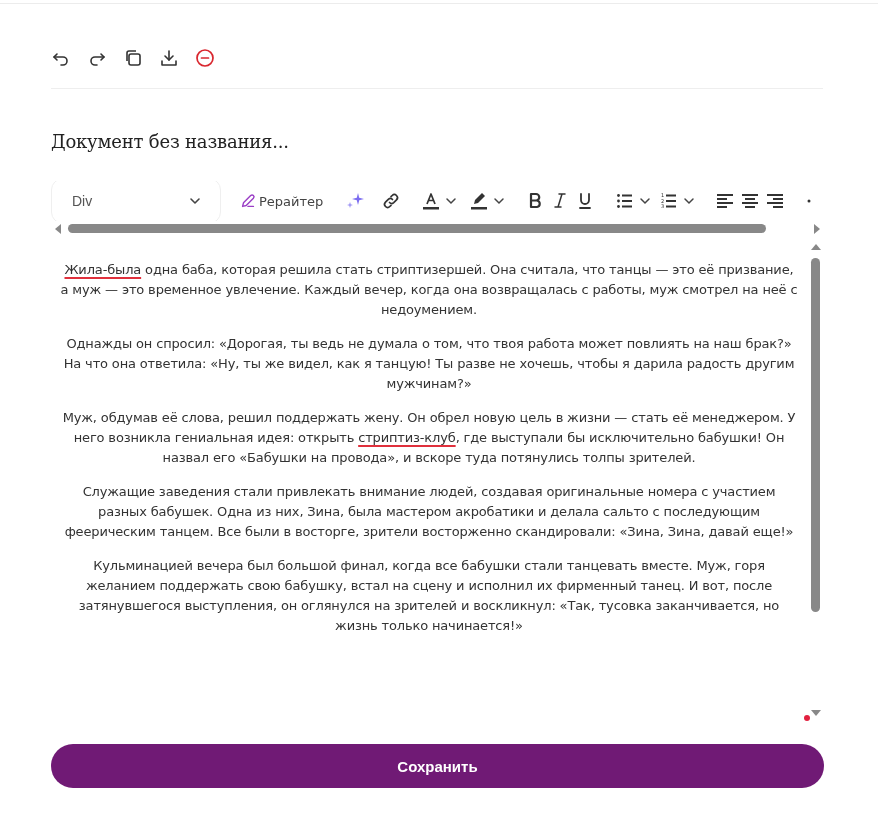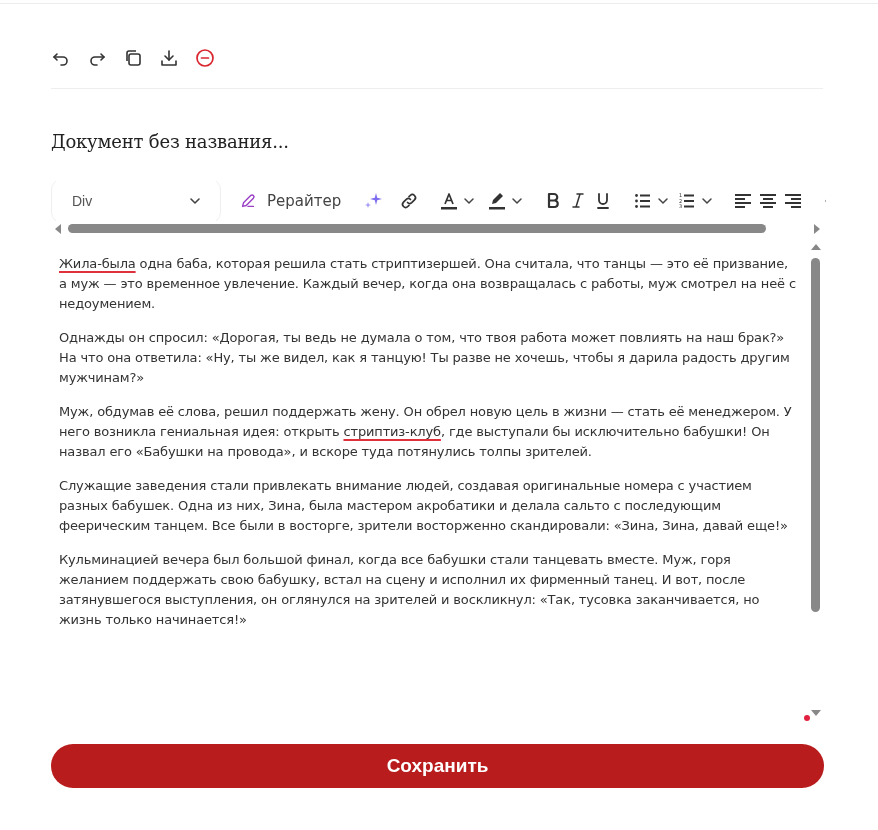--- a/index.html
+++ b/index.html
@@ -12,43 +12,43 @@
   .action-btn { width: 36px; height: 24px; display: flex; align-items: center; justify-content: flex-start; cursor: pointer; }
   .action-btn svg { width: 20px; height: 20px; }
 
   .actions-divider { position: absolute; left: 51px; top: 88px; width: 772px; height: 1px; background: #eeeeee; }
 
   .doc-title { position: absolute; left: 51px; top: 121px; font-family: "DejaVu Serif", serif; font-size: 18px; color: #222; letter-spacing: -0.2px; margin-top: 10px; }
 
   .toolbar { position: absolute; left: 51px; top: 181px; width: 775px; height: 40px; display: flex; align-items: center; overflow: hidden; }
   .block-select { width: 170px; height: 46px; border: 1px solid #efefef; border-radius: 12px; display: flex; align-items: center; justify-content: space-between; padding: 0 18px 0 20px; font-family: "Liberation Sans", sans-serif; font-size: 14px; color: #555; flex-shrink: 0; cursor: pointer; }
   .block-select svg { width: 14px; height: 14px; }
-  .rewriter { margin-left: 18px; display: flex; align-items: center; gap: 10px; font-family: "DejaVu Sans", sans-serif; font-size: 15px; color: #444; cursor: pointer; flex-shrink: 0; }
+  .rewriter { margin-left: 18px; display: flex; align-items: center; gap: 2px; font-family: "DejaVu Sans", sans-serif; font-size: 13px; color: #444; cursor: pointer; flex-shrink: 0; }
   .rewriter svg { width: 18px; height: 18px; }
   .tb-icon { display: flex; align-items: center; justify-content: center; cursor: pointer; flex-shrink: 0; }
   .tb-icon svg { width: 20px; height: 20px; }
   .tb-chev svg { width: 12px; height: 12px; }
 
   .hscroll { position: absolute; left: 51px; top: 222px; width: 775px; height: 14px; }
   .hscroll .arrow-l { position: absolute; left: 4px; top: 2px; width: 0; height: 0; border-top: 5px solid transparent; border-bottom: 5px solid transparent; border-right: 6px solid #888; }
   .hscroll .arrow-r { position: absolute; right: 6px; top: 2px; width: 0; height: 0; border-top: 5px solid transparent; border-bottom: 5px solid transparent; border-left: 6px solid #888; }
   .hscroll .thumb { position: absolute; left: 17px; top: 2px; width: 698px; height: 9px; background: #888; border-radius: 5px; }
 
-  .editor { position: absolute; left: 51px; top: 242px; width: 775px; height: 480px; overflow: hidden; }
+  .editor { position: absolute; left: 51px; top: 248px; width: 775px; height: 480px; overflow: hidden; text-align: center; }
   .editor-content { position: absolute; left: 8px; top: 12px; width: 740px; font-family: "DejaVu Sans", sans-serif; font-size: 13px; line-height: 20px; color: #333; }
   .editor-content p { margin-bottom: 14px; letter-spacing: -0.15px; }
   .spell { text-decoration: underline; text-decoration-color: #e0303c; text-decoration-thickness: 2px; text-underline-offset: 3px; }
 
   .vscroll { position: absolute; left: 810px; top: 242px; width: 14px; height: 480px; }
   .vscroll .arrow-u { position: absolute; left: 1px; top: 2px; width: 0; height: 0; border-left: 5px solid transparent; border-right: 5px solid transparent; border-bottom: 6px solid #888; }
   .vscroll .arrow-d { position: absolute; left: 1px; bottom: 6px; width: 0; height: 0; border-left: 5px solid transparent; border-right: 5px solid transparent; border-top: 6px solid #888; }
   .vscroll .thumb { position: absolute; left: 1px; top: 16px; width: 9px; height: 354px; background: #888; border-radius: 5px; }
   .notif-dot { position: absolute; left: 804px; top: 715px; width: 6px; height: 6px; background: #e2203f; border-radius: 50%; }
 
-  .save-btn { position: absolute; left: 51px; top: 744px; width: 773px; height: 44px; background: #b91c1c; border-radius: 22px; border: none; color: #fff; font-family: "Liberation Sans", sans-serif; font-weight: bold; font-size: 19px; display: flex; align-items: center; justify-content: center; cursor: pointer; }
+  .save-btn { position: absolute; left: 51px; top: 744px; width: 773px; height: 44px; background: #701a75; border-radius: 22px; border: none; color: #fff; font-family: "Liberation Sans", sans-serif; font-weight: bold; font-size: 15px; display: flex; align-items: center; justify-content: center; cursor: pointer; }
 </style>
 </head>
 <body>
 
 <div class="top-line"></div>
 
 <div class="actions">
   <div class="action-btn">
     <svg viewBox="0 0 20 20" fill="none" stroke="#333" stroke-width="1.6" stroke-linecap="round" stroke-linejoin="round">
         <path d="M6 6 L3 9 L6 12"></path>

